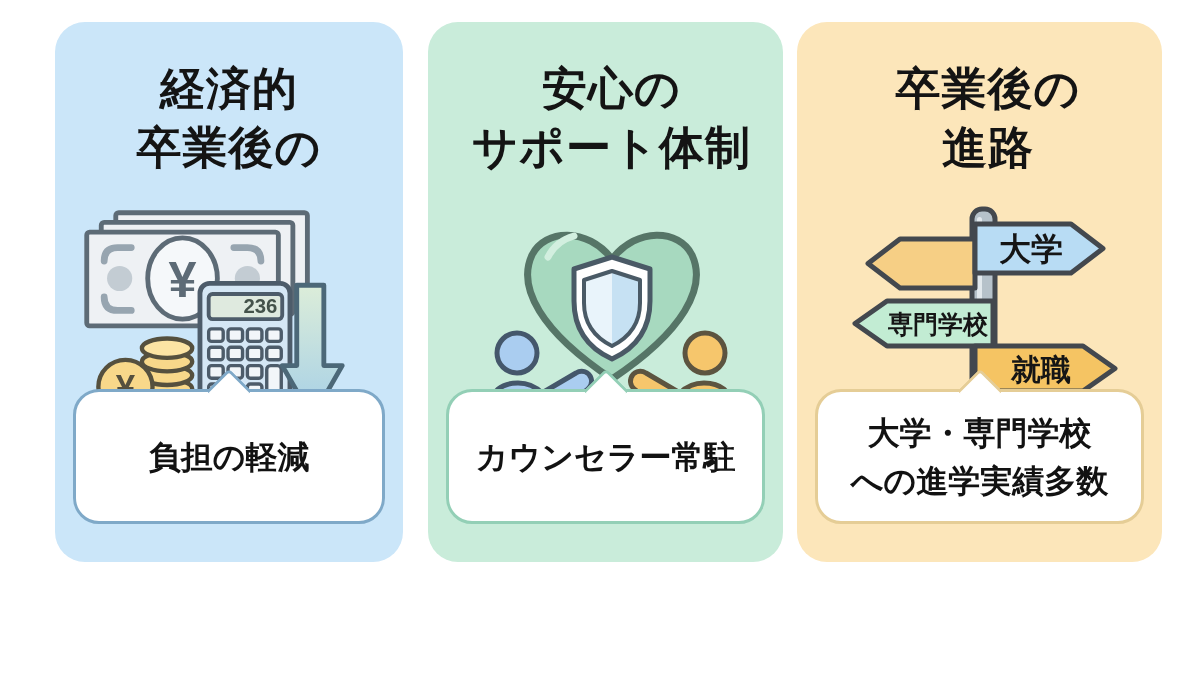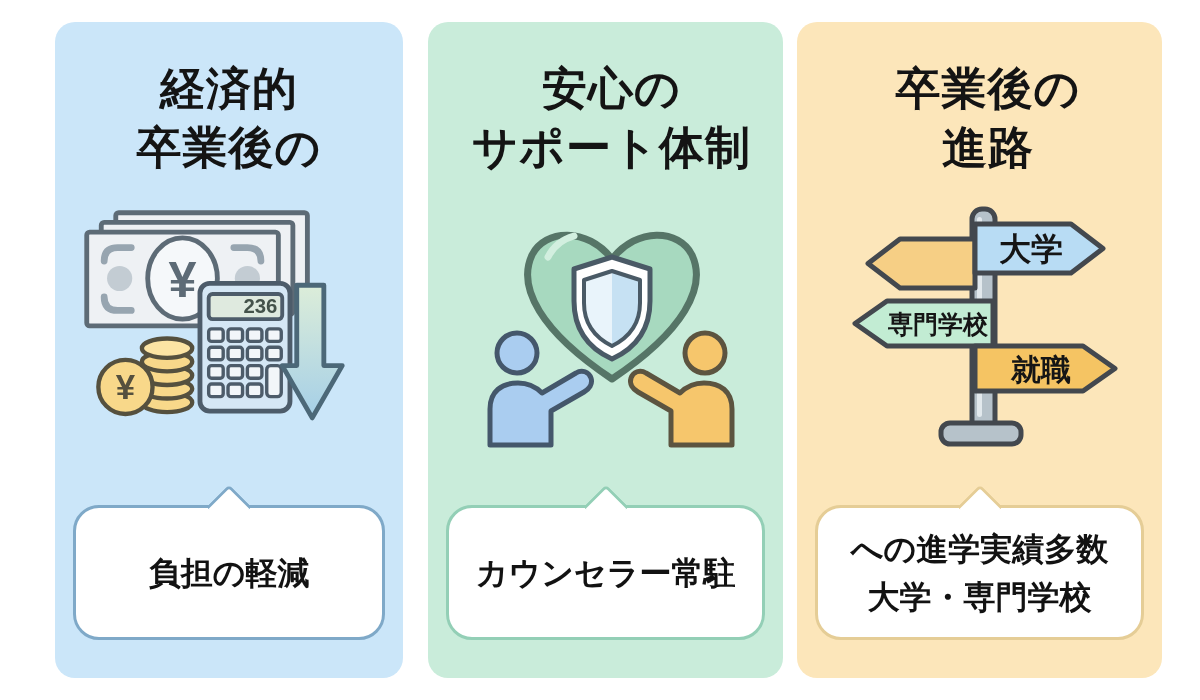--- a/index.html
+++ b/index.html
@@ -5,22 +5,22 @@
   html,body { margin:0; padding:0; }
   body {
     width:1200px; height:700px;
     background:#ffffff;
     font-family:"Liberation Sans", sans-serif;
     overflow:hidden;
   }
   .canvas { position:relative; width:1200px; height:700px; background:#ffffff; }
 
   .card {
-    position:absolute; top:22px; height:656px;
-    border-radius:20px;
+    position:absolute; top:22px; height:540px;
+    border-radius:30px;
     background:var(--card-bg,#eee);
   }
   .card.c0 { left:55px;  width:348px; }
   .card.c1 { left:428px; width:343px;padding-left:12px; }
   .card.c2 { left:797px; width:348px;padding-left:17px; }
 
   .card-title {
     margin-top:38px;
     text-align:center;
     font-size:45px; line-height:1.3;
@@ -205,18 +205,18 @@
           <polygon points="137,147 245,147 277,169.5 245,192 137,192" fill="#f5c463" stroke="#43484e" stroke-width="5" stroke-linejoin="round"></polygon>
           <text x="203" y="181" text-anchor="middle" font-size="30" font-weight="800" fill="#151515">就職</text>
         </g>
 
         <rect x="103" y="224" width="80" height="21" rx="9" fill="#b6c2ca" stroke="#43484e" stroke-width="5"></rect>
       </svg>
     </div>
 
     <div class="bubble">
       <div class="bubble-pointer"></div>
+      <div class="bubble-line">大学・専門学校</div>
       <div class="bubble-line">への進学実績多数</div>
-      <div class="bubble-line">大学・専門学校</div>
     </div>
   </div>
 
 </div>
 
 </body></html>

